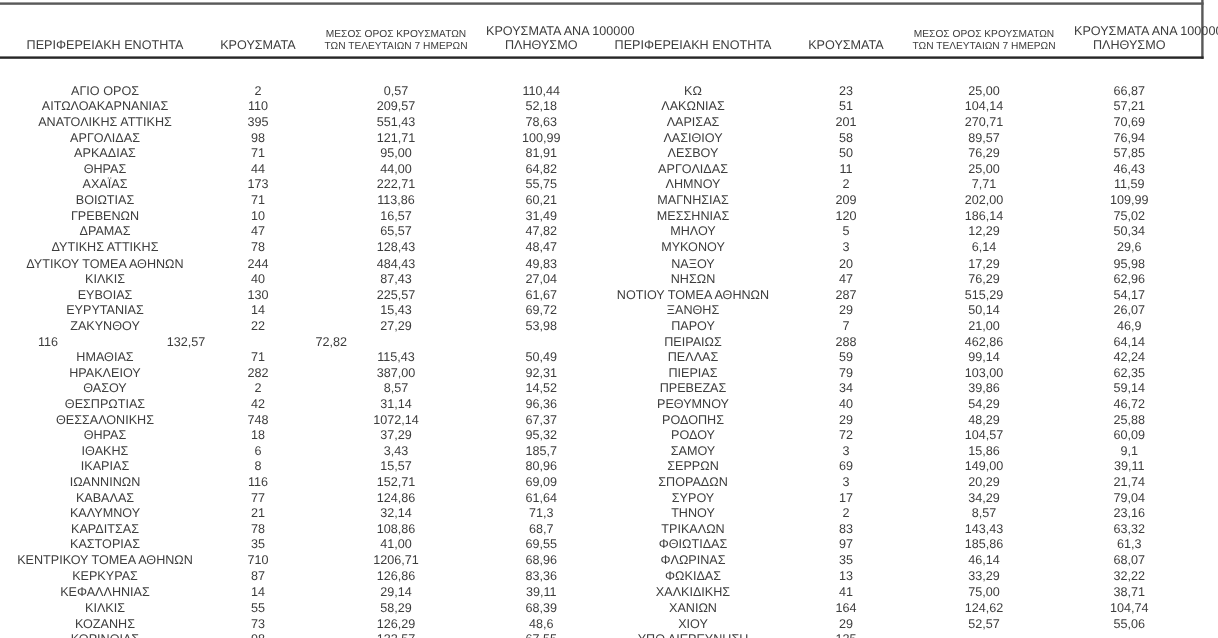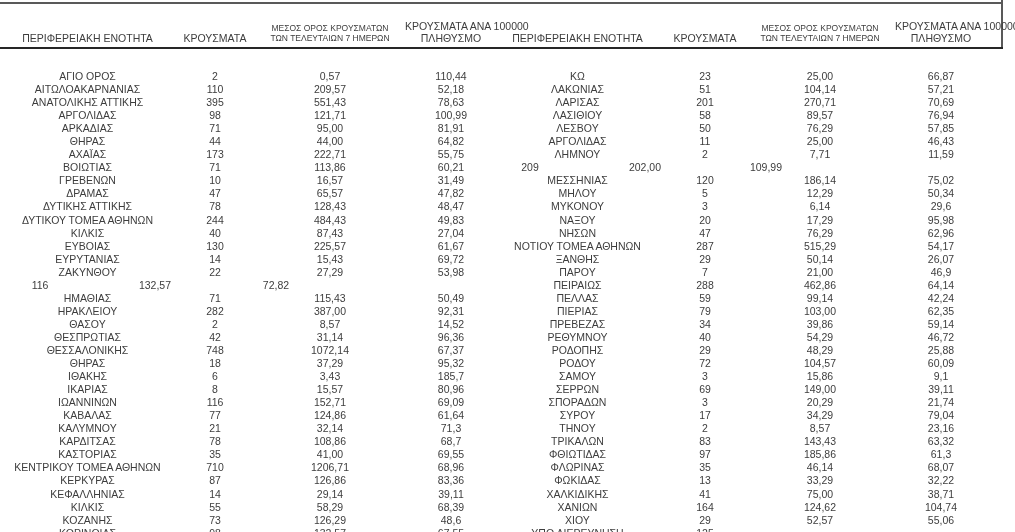--- a/index.html
+++ b/index.html
@@ -317,20 +317,21 @@
           <div class="cell col-avg7">25,00</div>
           <div class="cell col-per100k">46,43</div>
         </div>
         <div class="row">
           <div class="cell col-region">ΛΗΜΝΟΥ</div>
           <div class="cell col-cases">2</div>
           <div class="cell col-avg7">7,71</div>
           <div class="cell col-per100k">11,59</div>
         </div>
         <div class="row">
+          <div class="cell col-region">ΜΑΓΝΗΣΙΑΣ</div>
           <div class="cell col-cases">209</div>
           <div class="cell col-avg7">202,00</div>
           <div class="cell col-per100k">109,99</div>
         </div>
         <div class="row">
           <div class="cell col-region">ΜΕΣΣΗΝΙΑΣ</div>
           <div class="cell col-cases">120</div>
           <div class="cell col-avg7">186,14</div>
           <div class="cell col-per100k">75,02</div>
         </div>

